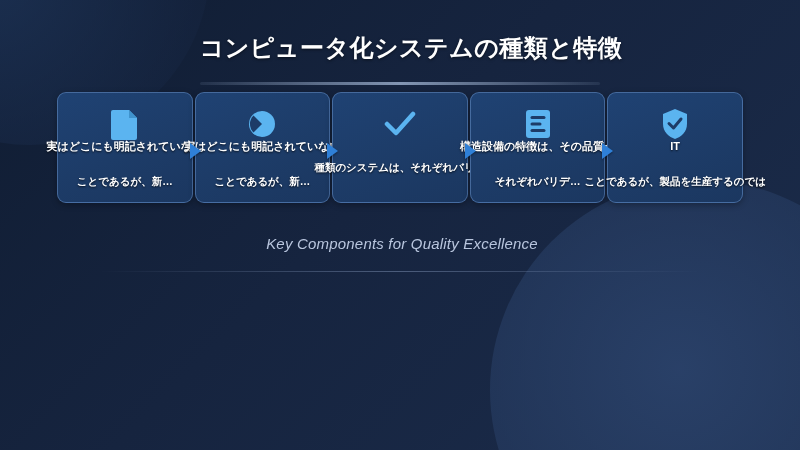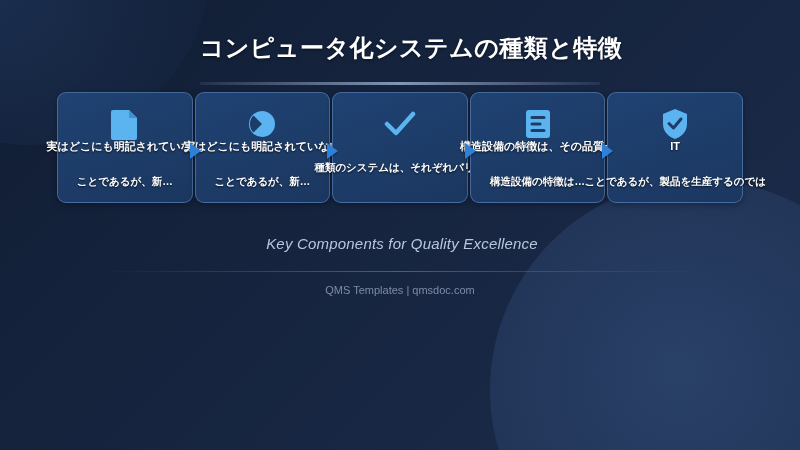--- a/index.html
+++ b/index.html
@@ -172,21 +172,21 @@
       <div class="card-icon">
         <svg width="28" height="32" viewBox="0 0 28 32" aria-hidden="true">
           <rect x="2" y="2" width="24" height="28" rx="3" fill="#5bb4f0"></rect>
           <rect x="6.5" y="8" width="15" height="3" rx="1.5" fill="#1d3c68"></rect>
           <rect x="6.5" y="14.5" width="11" height="3" rx="1.5" fill="#1d3c68"></rect>
           <rect x="6.5" y="21" width="15" height="3" rx="1.5" fill="#1d3c68"></rect>
         </svg>
       </div>
       <div class="card-text">
         <div class="card-title">構造設備の特徴は、その品質が</div>
-        <div class="card-desc">構造設備の特徴は…</div>
+        <div class="card-desc">それぞれバリデ…</div>
       </div>
       <div class="arrow"></div>
     </div>
 
     <div class="card">
       <div class="card-icon">
         <svg width="28" height="32" viewBox="0 0 28 32" aria-hidden="true">
           <path d="M14 1 L26 6 v10 c0 8 -6 13 -12 15 C8 29 2 24 2 16 V6 z" fill="#5bb4f0"></path>
           <path d="M8 15.5 L12.5 20 L20 11" fill="none" stroke="#1d3c68" stroke-width="3" stroke-linecap="round" stroke-linejoin="round"></path>
         </svg>
@@ -195,15 +195,14 @@
         <div class="card-title">IT</div>
         <div class="card-desc">ことであるが、製品を生産するのでは</div>
       </div>
 
     </div>
 
   </div>
 
   <div id="subtitle">Key Components for Quality Excellence</div>
   <div id="footer-rule"></div>
-  <div id="footer">QMS Templates | qmsdoc.com</div>
 
 </div>
 
 </body></html>

